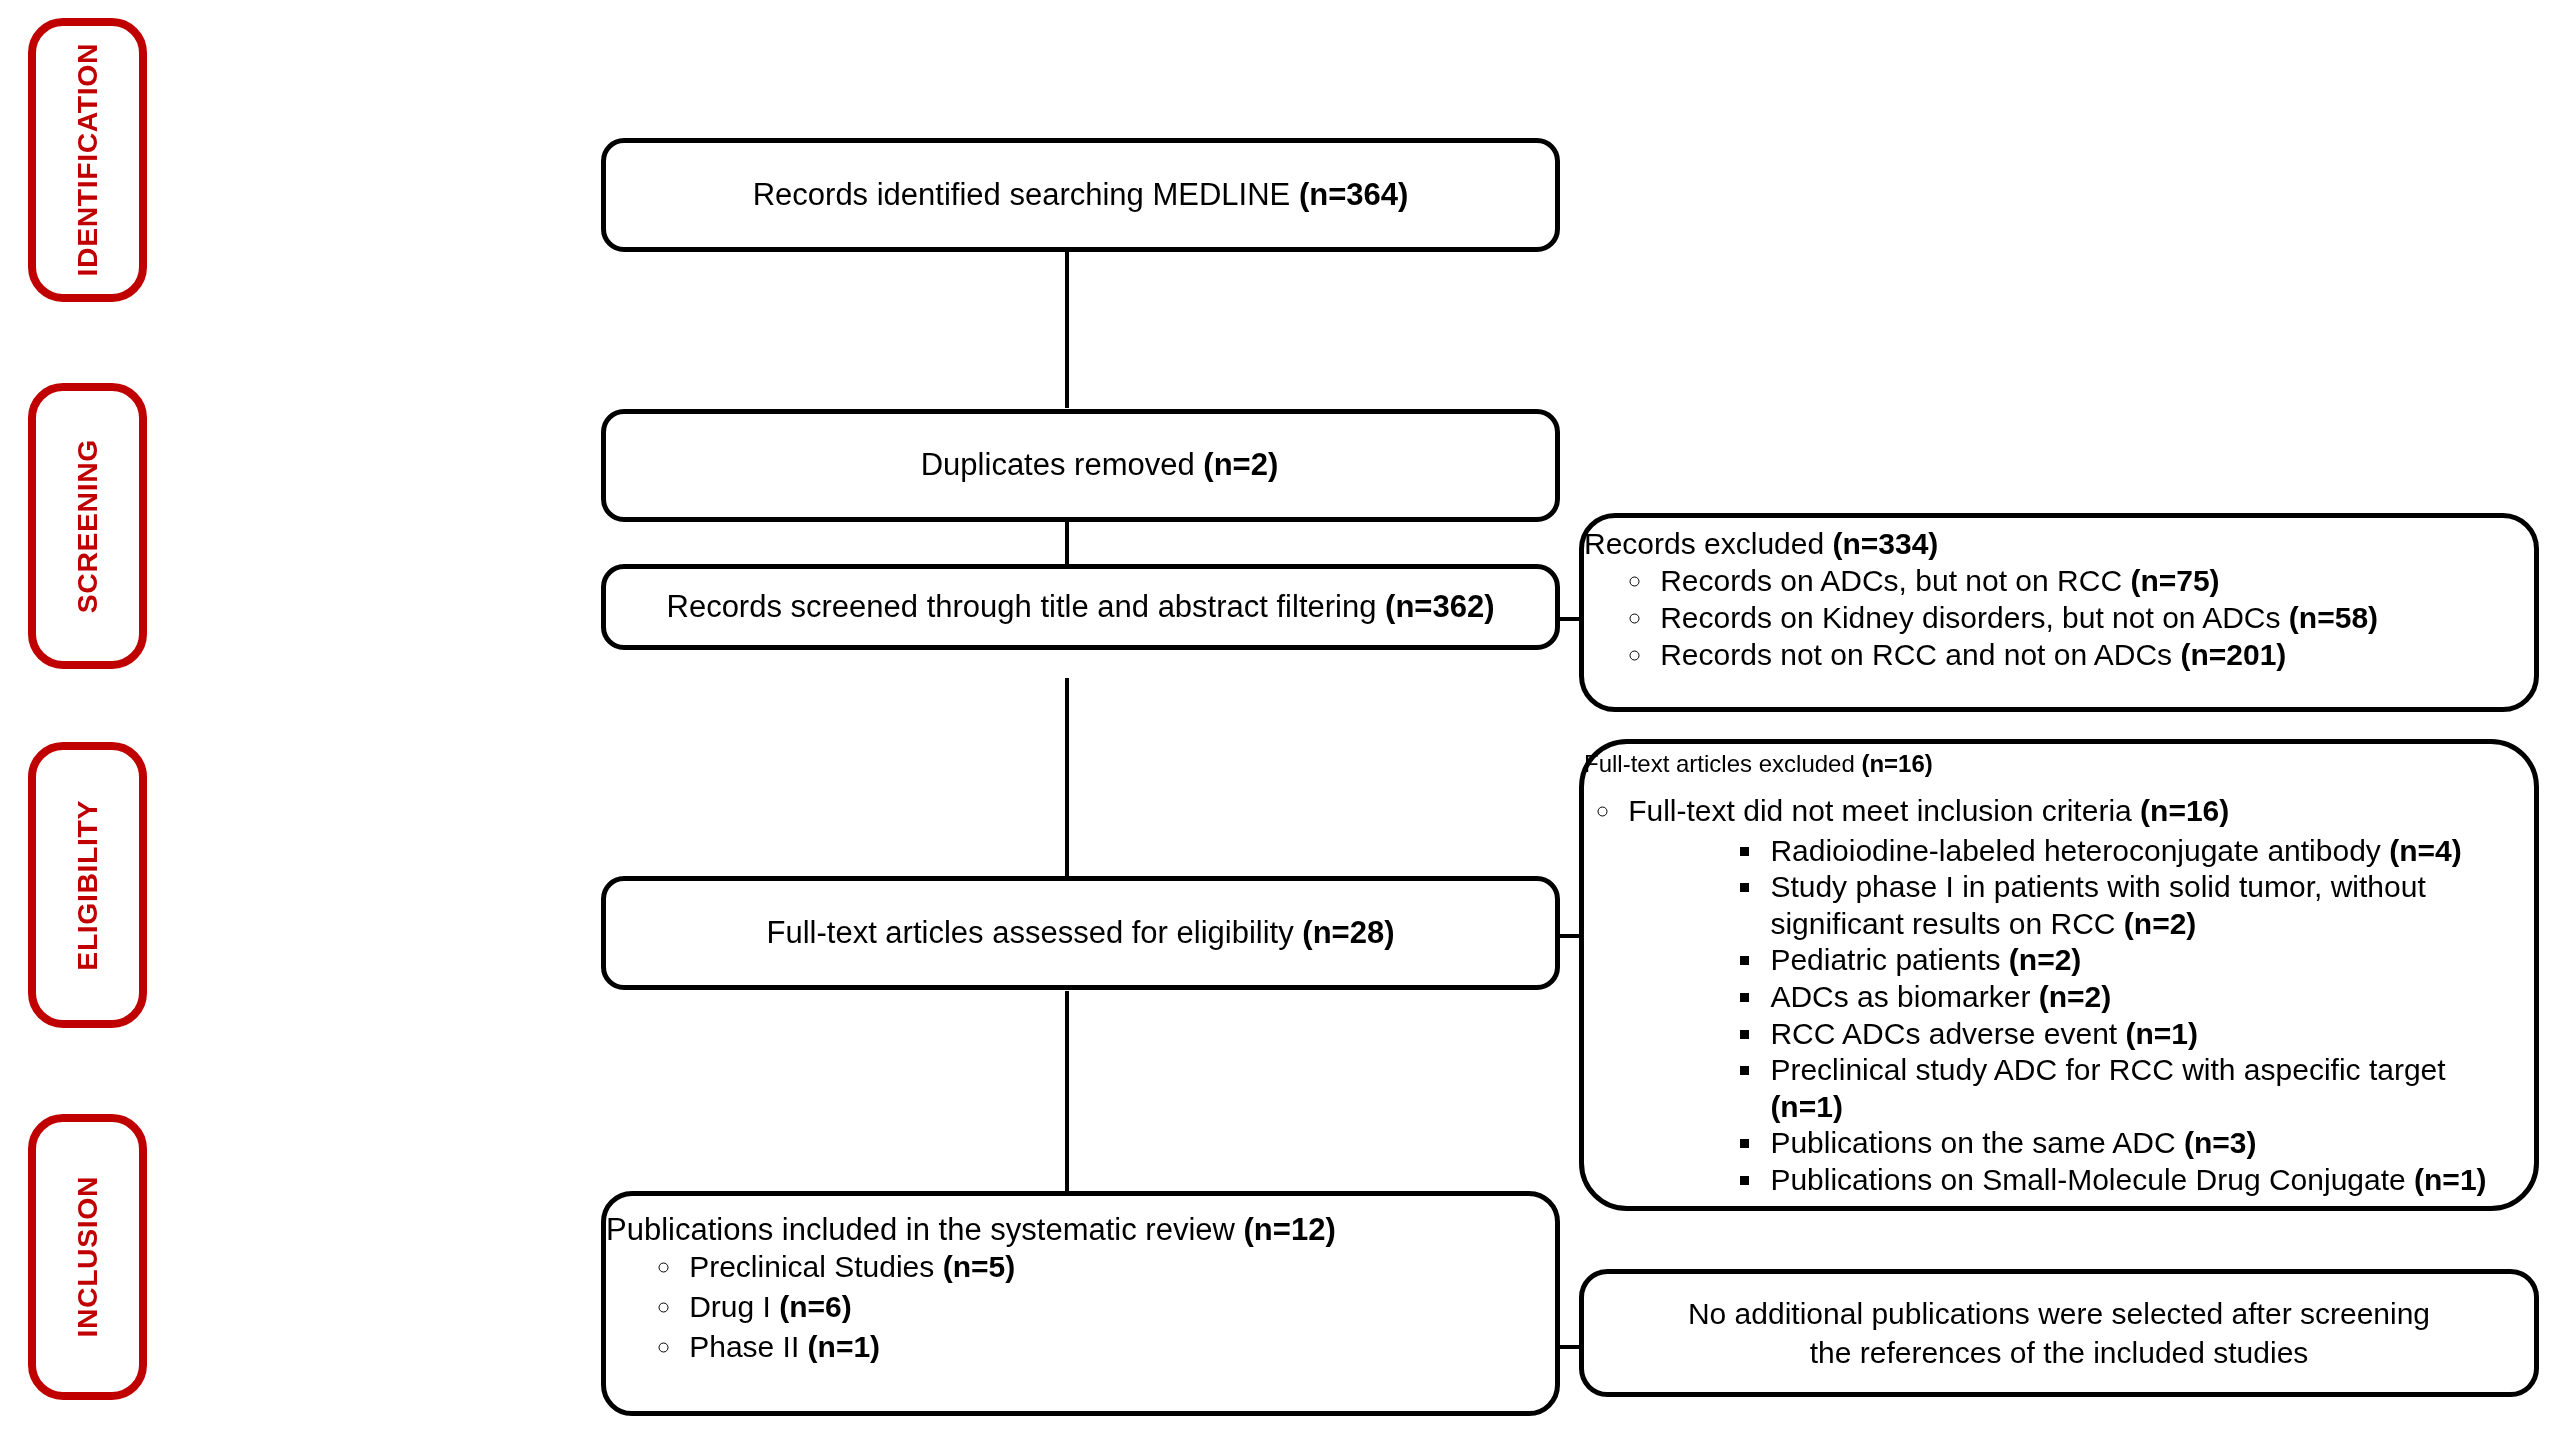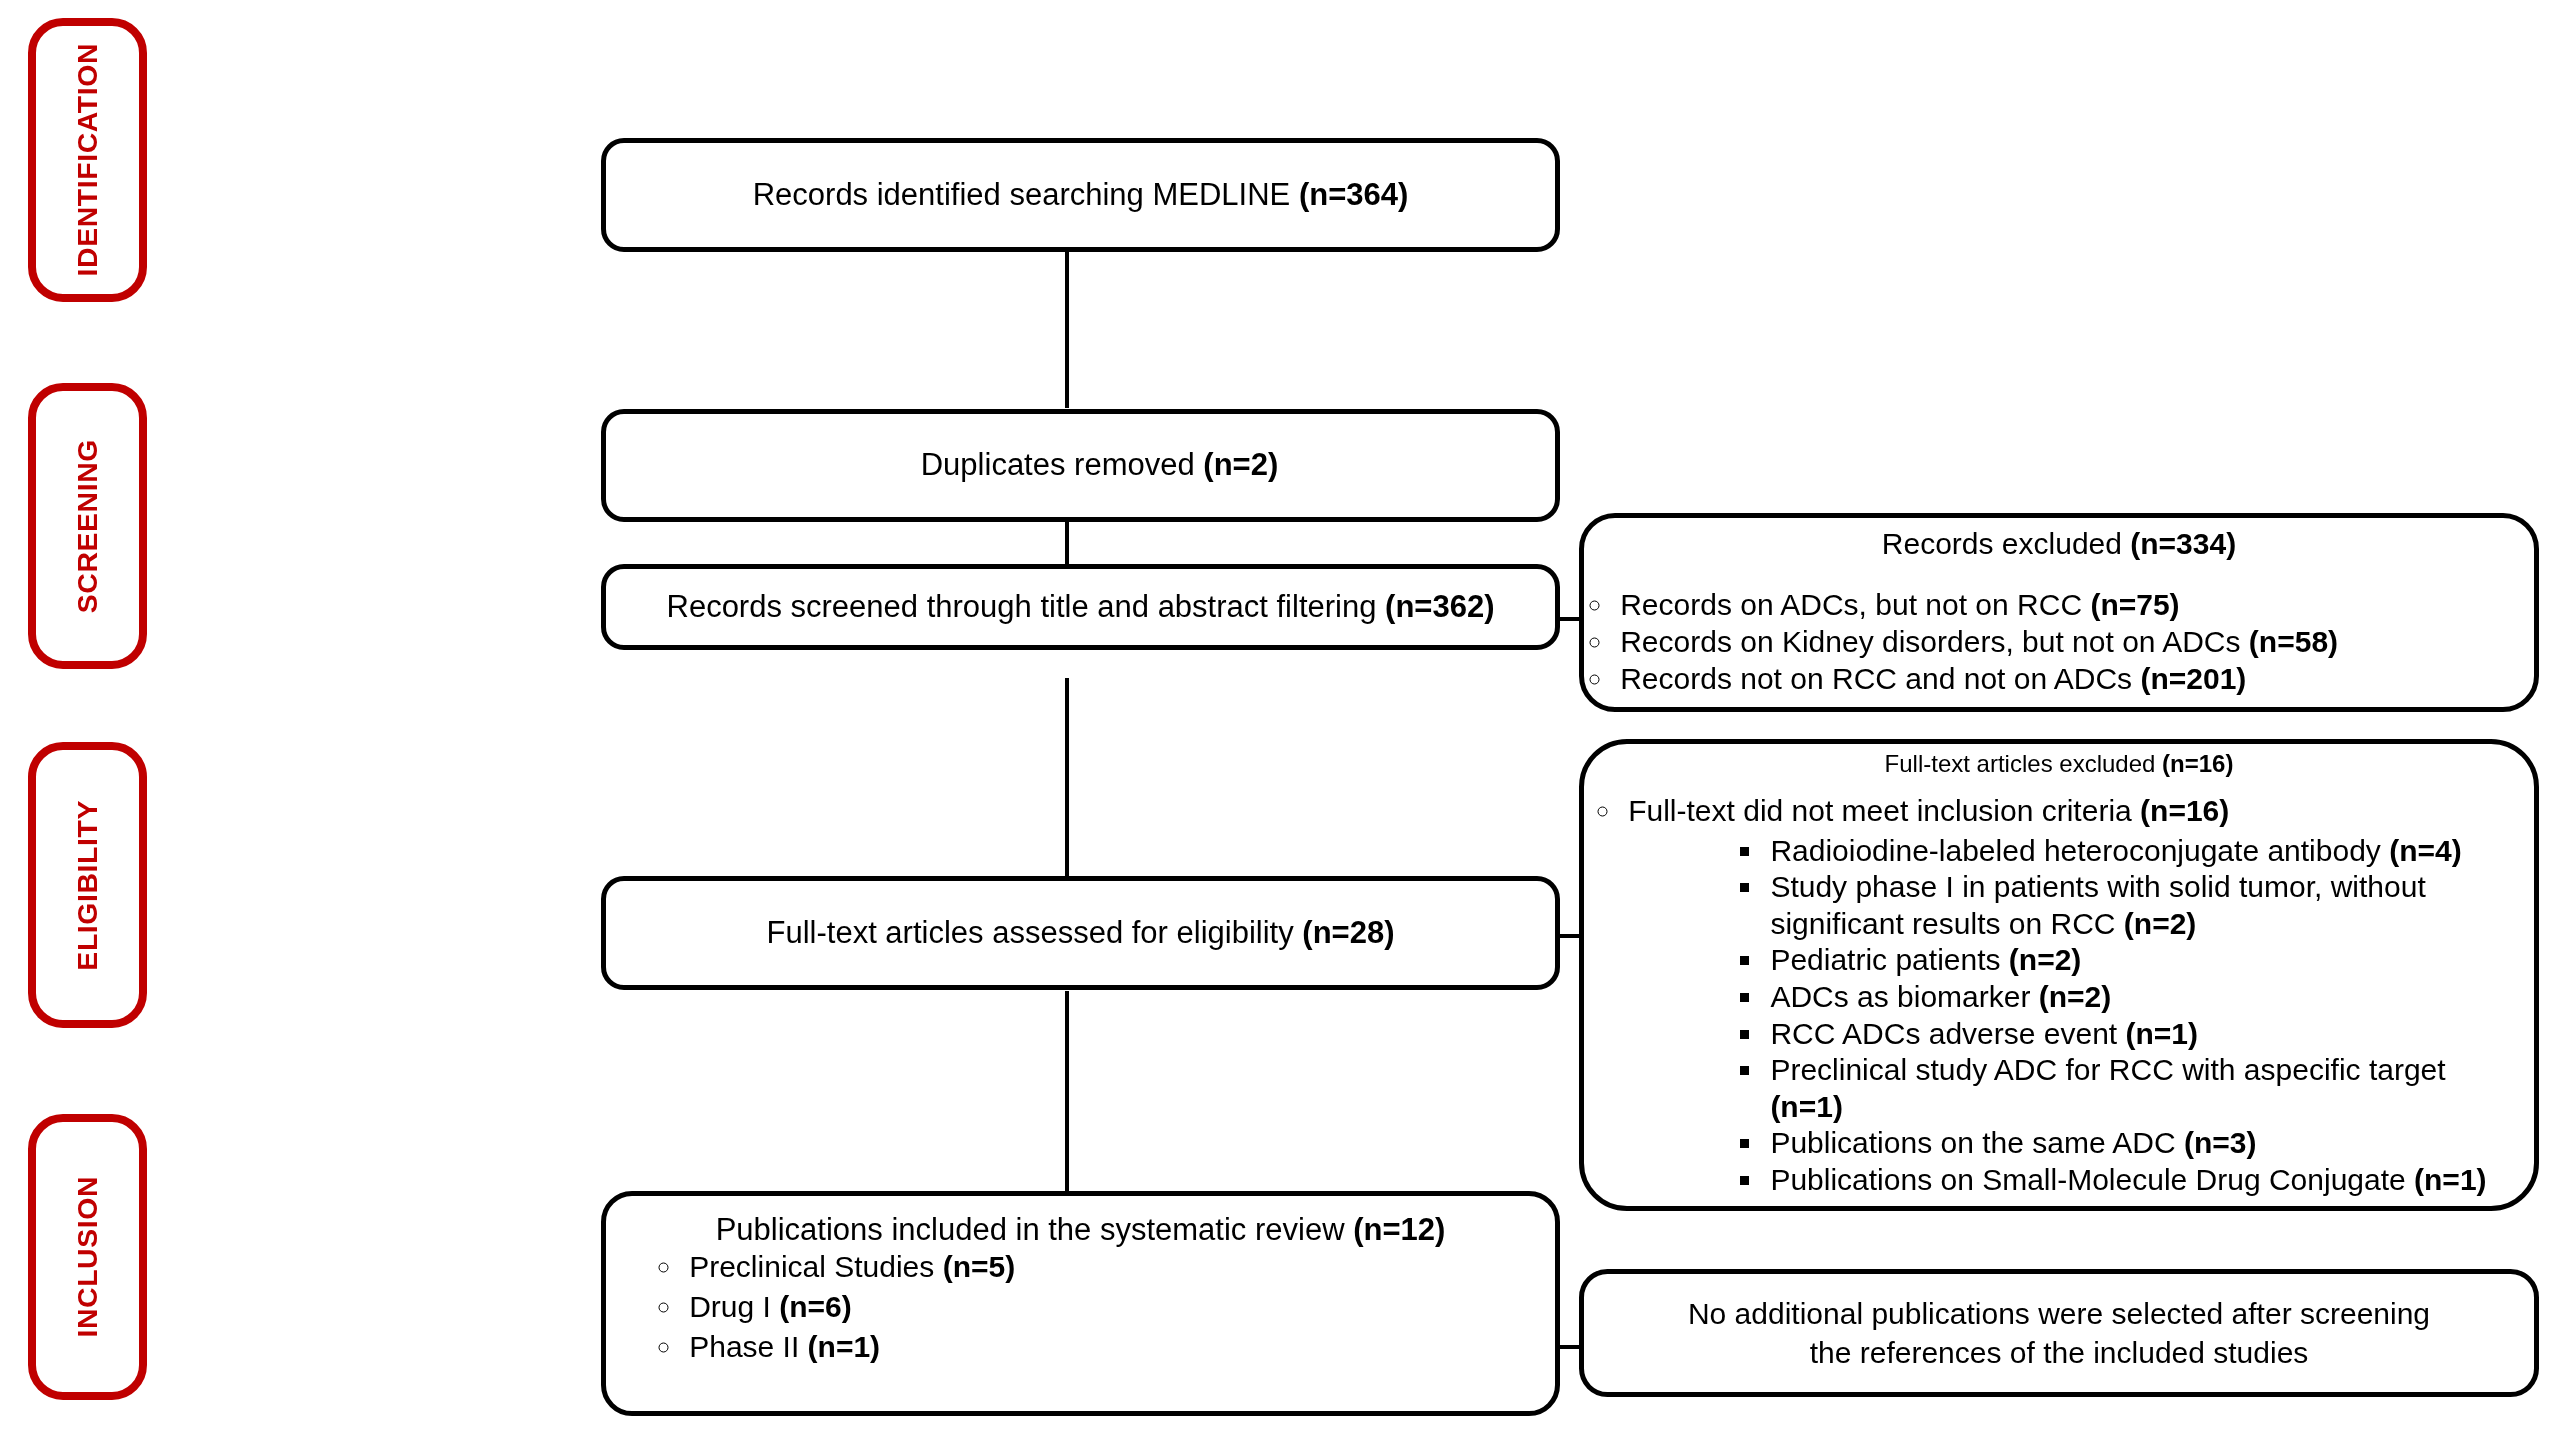--- a/index.html
+++ b/index.html
@@ -45,21 +45,21 @@
   }
   .center-text {
     display: flex;
     align-items: center;
     justify-content: center;
     text-align: center;
     font-size: 31px;
     line-height: 1.3;
   }
   .box-title {
-    text-align: center;
+    text-align: left;
     font-size: 31px;
     line-height: 1.1;
   }
   .count { font-weight: bold; }
 
   
   ul { margin: 0; font-size: 30px; }
   ul.circle { list-style-type: circle; }
   ul.square { list-style-type: square; }
   ul.circle > li, ul.square > li { line-height: 1.24; margin: 0; padding-left: 5.2px; }
@@ -68,21 +68,21 @@
   #box-identified { left: 601px; top: 138px;  width: 959px; height: 114px; border-radius: 23px; }
   #box-duplicates { left: 601px; top: 409px;  width: 959px; height: 113px; border-radius: 23px; padding-left: 38px; }
   #box-screened   { left: 601px; top: 564px;  width: 959px; height: 86px; border-radius: 23px; }
   #box-assessed   { left: 601px; top: 876px; width: 959px; height: 114px; border-radius: 23px; }
   #box-included   { left: 601px; top: 1191px; width: 959px; height: 225px; border-radius: 31px; padding-top: 17px; }
   #box-included ul.circle { margin-top: 0; padding-left: 78px; }
   #box-included li { line-height: 1.34; }
 
   
   #rbox-excluded   { left: 1579px; top: 513px;  width: 960px; height: 199px; border-radius: 36px; padding-top: 9px; }
-  #rbox-excluded ul.circle { margin-top: 26px; padding-left: 31px; padding-right: 19.4px; }
+  #rbox-excluded ul.circle { margin-top: 2px; padding-left: 71px; padding-right: 19.4px; }
   #rbox-ftexcluded { left: 1579px; top: 739px; width: 960px; height: 472px; border-radius: 48px; padding-top: 6.5px; }
   #rbox-ftexcluded ul.crit { margin-top: 14.2px; padding-left: 39px; padding-right: 19.4px; list-style-type: circle; }
   #rbox-ftexcluded ul.crit > li { line-height: 1.3; padding-left: 5.2px; }
   #rbox-ftexcluded ul.square { padding-left: 137px; padding-right: 13px; margin-top: 2.6px; }
   #rbox-ftexcluded ul.square > li { line-height: 1.22; }
   #rbox-noadd {
     left: 1579px; top: 1269px; width: 960px; height: 128px; border-radius: 28.4px;
     padding: 0 84px;
   }
 

